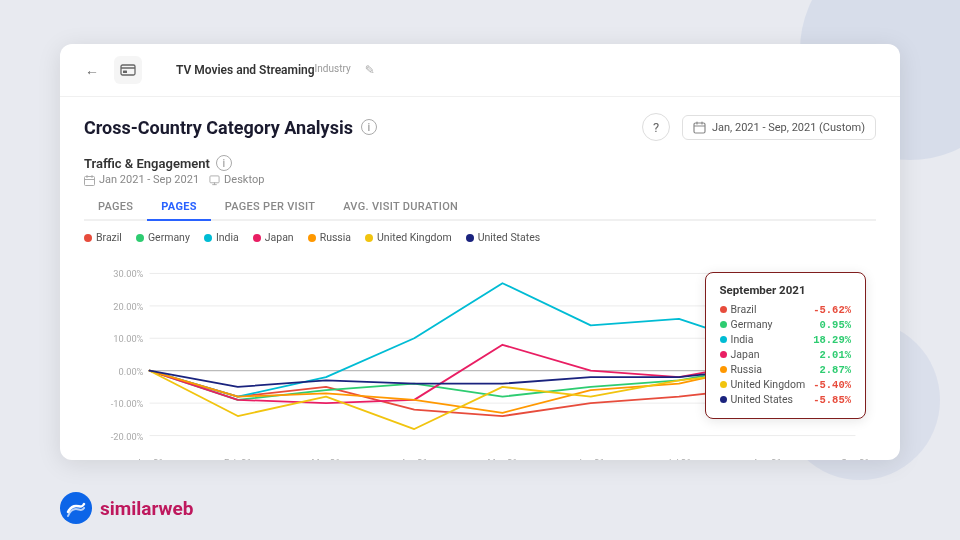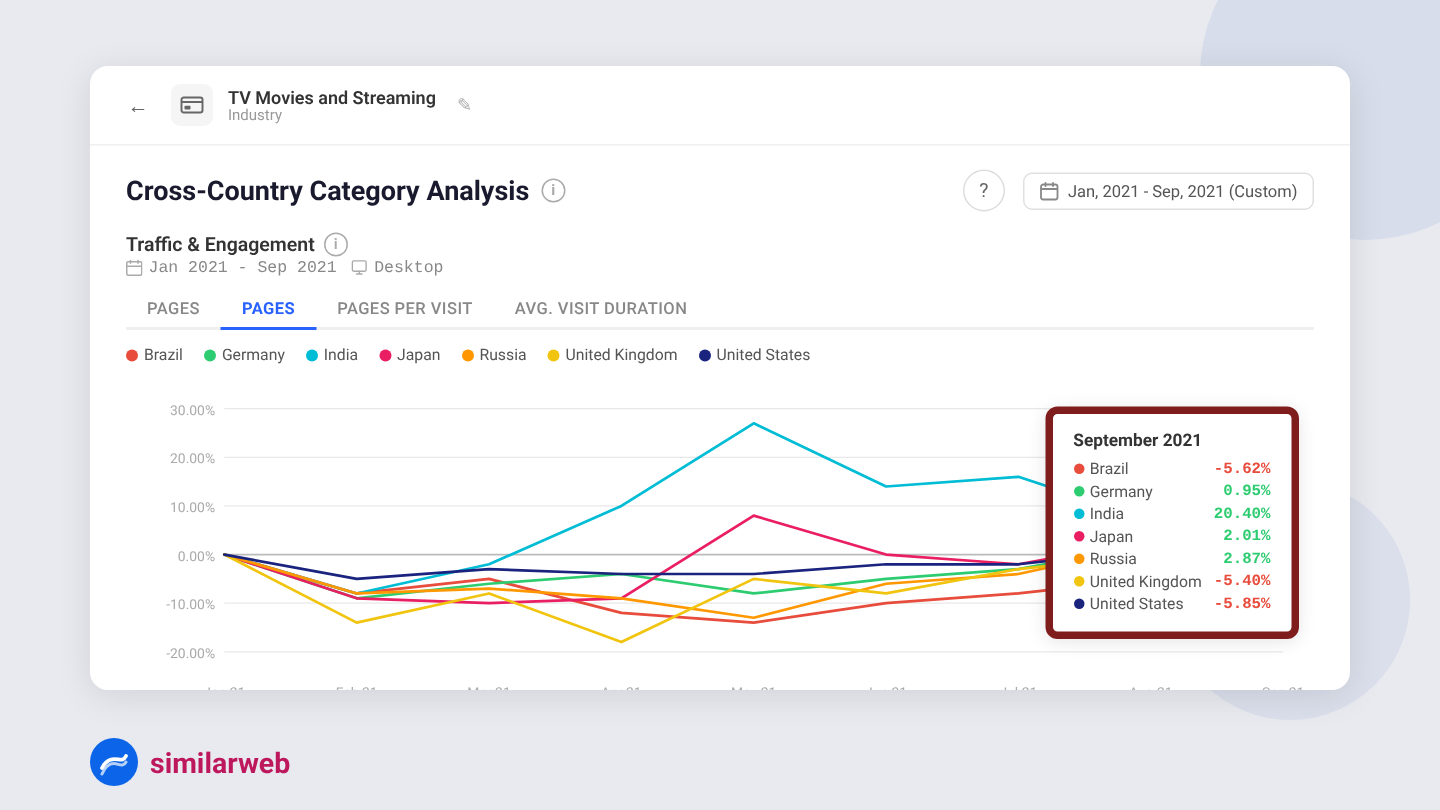--- a/index.html
+++ b/index.html
@@ -62,21 +62,22 @@
     .breadcrumb-icon {
       width: 28px; height: 28px;
       background: #f5f5f5;
       border-radius: 6px;
       display: flex; align-items: center; justify-content: center;
       font-size: 14px;
     }
 
     .breadcrumb-text {
       display: flex;
-      flex-direction: column;
+      flex-direction: row;
+      margin-left: 24px;
     }
     .breadcrumb-title {
       font-size: 12px;
       font-weight: 600;
       color: #333;
     }
     .breadcrumb-sub {
       font-size: 10px;
       color: #999;
     }
@@ -161,23 +162,22 @@
     .section-meta {
       font-size: 11px;
       color: #888;
       display: flex;
       align-items: center;
       gap: 10px;
       margin-top: 2px;
     }
     .meta-item {
       display: flex;
-      align-items: flex-start;
+      align-items: flex-end;
       gap: 4px;
-      font-family: Liberation Mono, monospace;
     }
 
     .tabs {
       display: flex;
       gap: 0;
       border-bottom: 2px solid #f0f0f0;
       margin-bottom: 10px;
     }
     .tab {
       padding: 6px 14px;
@@ -222,21 +222,21 @@
     .chart-svg {
       width: 100%;
       height: 100%;
     }
 
     .tooltip-box {
       position: absolute;
       right: 10px;
       top: 20px;
       background: #fff;
-      border: 5px solid #7f1d1d;
+      border: 1px solid #7f1d1d;
       border-radius: 8px;
       padding: 10px 14px;
       box-shadow: 0 2px 12px rgba(0,0,0,0.1);
       font-size: 11px;
       min-width: 160px;
     }
     .tooltip-title {
       font-weight: 700;
       color: #333;
       margin-bottom: 6px;
@@ -444,21 +444,21 @@
         <span class="tooltip-dot" style="background:#2ecc71"></span>
         Germany
       </span>
       <span class="tooltip-val val-pos">0.95%</span>
     </div>
             <div class="tooltip-row">
       <span class="tooltip-country">
         <span class="tooltip-dot" style="background:#00bcd4"></span>
         India
       </span>
-      <span class="tooltip-val val-pos">20.40%</span>
+      <span class="tooltip-val val-pos">18.29%</span>
     </div>
             <div class="tooltip-row">
       <span class="tooltip-country">
         <span class="tooltip-dot" style="background:#e91e63"></span>
         Japan
       </span>
       <span class="tooltip-val val-pos">2.01%</span>
     </div>
             <div class="tooltip-row">
       <span class="tooltip-country">

